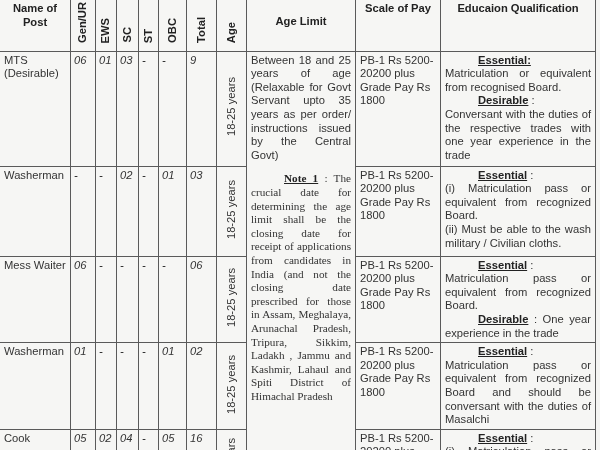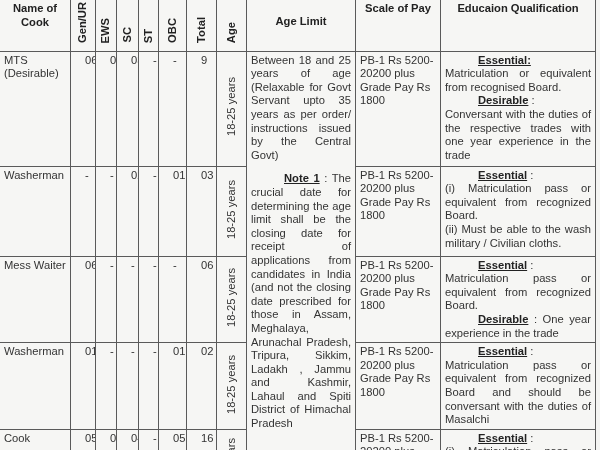--- a/index.html
+++ b/index.html
@@ -7,27 +7,27 @@
          font-family:"Liberation Sans", sans-serif; color:#333; }
   table { position:absolute; left:-1px; top:-2px; border-collapse:collapse;
           table-layout:fixed; width:596px; background:#f6f6f4; }
   td, th { border:1px solid #5a5a5a; vertical-align:top; padding:2px 4px;
            font-size:11.2px; line-height:13.6px; overflow:hidden; }
   th { font-weight:bold; color:#222; text-align:center; vertical-align:top; padding-top:3px; }
   th.vert { padding:0; vertical-align:bottom; }
   .vtext { writing-mode:vertical-rl; transform:rotate(180deg); display:inline-block;
            font-weight:bold; font-size:11.2px; white-space:nowrap; padding:4px 0 3px 0; }
   th.mid { vertical-align:middle; padding-bottom:10px; }
-  td.num { padding:2px 14px; }
+  td.num { padding:2px 3px;font-style:italic; }
   td.age { padding:0; text-align:center; vertical-align:middle; }
   .agev { writing-mode:vertical-rl; transform:rotate(180deg); display:inline-block;
           font-size:11.2px; white-space:nowrap; }
   td.just { text-align:justify; }
   .u { text-decoration:underline; font-weight:bold; color:#222;padding-left:33px; }
-  .noteblk { margin-top:10px; }
+  .noteblk { margin-top:10px;font-family:Liberation Serif, serif; }
   .lbl { display:block; }
 </style>
 </head>
 <body>
 
 <table>
   <colgroup>
     <col style="width:71px">
       <col style="width:25px">
       <col style="width:21px">
@@ -35,21 +35,21 @@
     <col style="width:20px">
       <col style="width:28px">
       <col style="width:30px">
       <col style="width:30px">
     <col style="width:109px">
       <col style="width:85px">
       <col style="width:155px">
   </colgroup>
   <tbody>
       <tr style="height:43px">
-    <th>Name of Cook</th>
+    <th>Name of Post</th>
     <th class="vert"><span class="vtext">Gen/UR</span></th>
     <th class="vert"><span class="vtext">EWS</span></th>
     <th class="vert"><span class="vtext">SC</span></th>
     <th class="vert"><span class="vtext">ST</span></th>
     <th class="vert"><span class="vtext">OBC</span></th>
     <th class="vert"><span class="vtext">Total</span></th>
     <th class="vert"><span class="vtext">Age</span></th>
     <th class="mid">Age Limit</th>
     <th>Scale of Pay</th>
     <th>Educaion Qualification</th>

